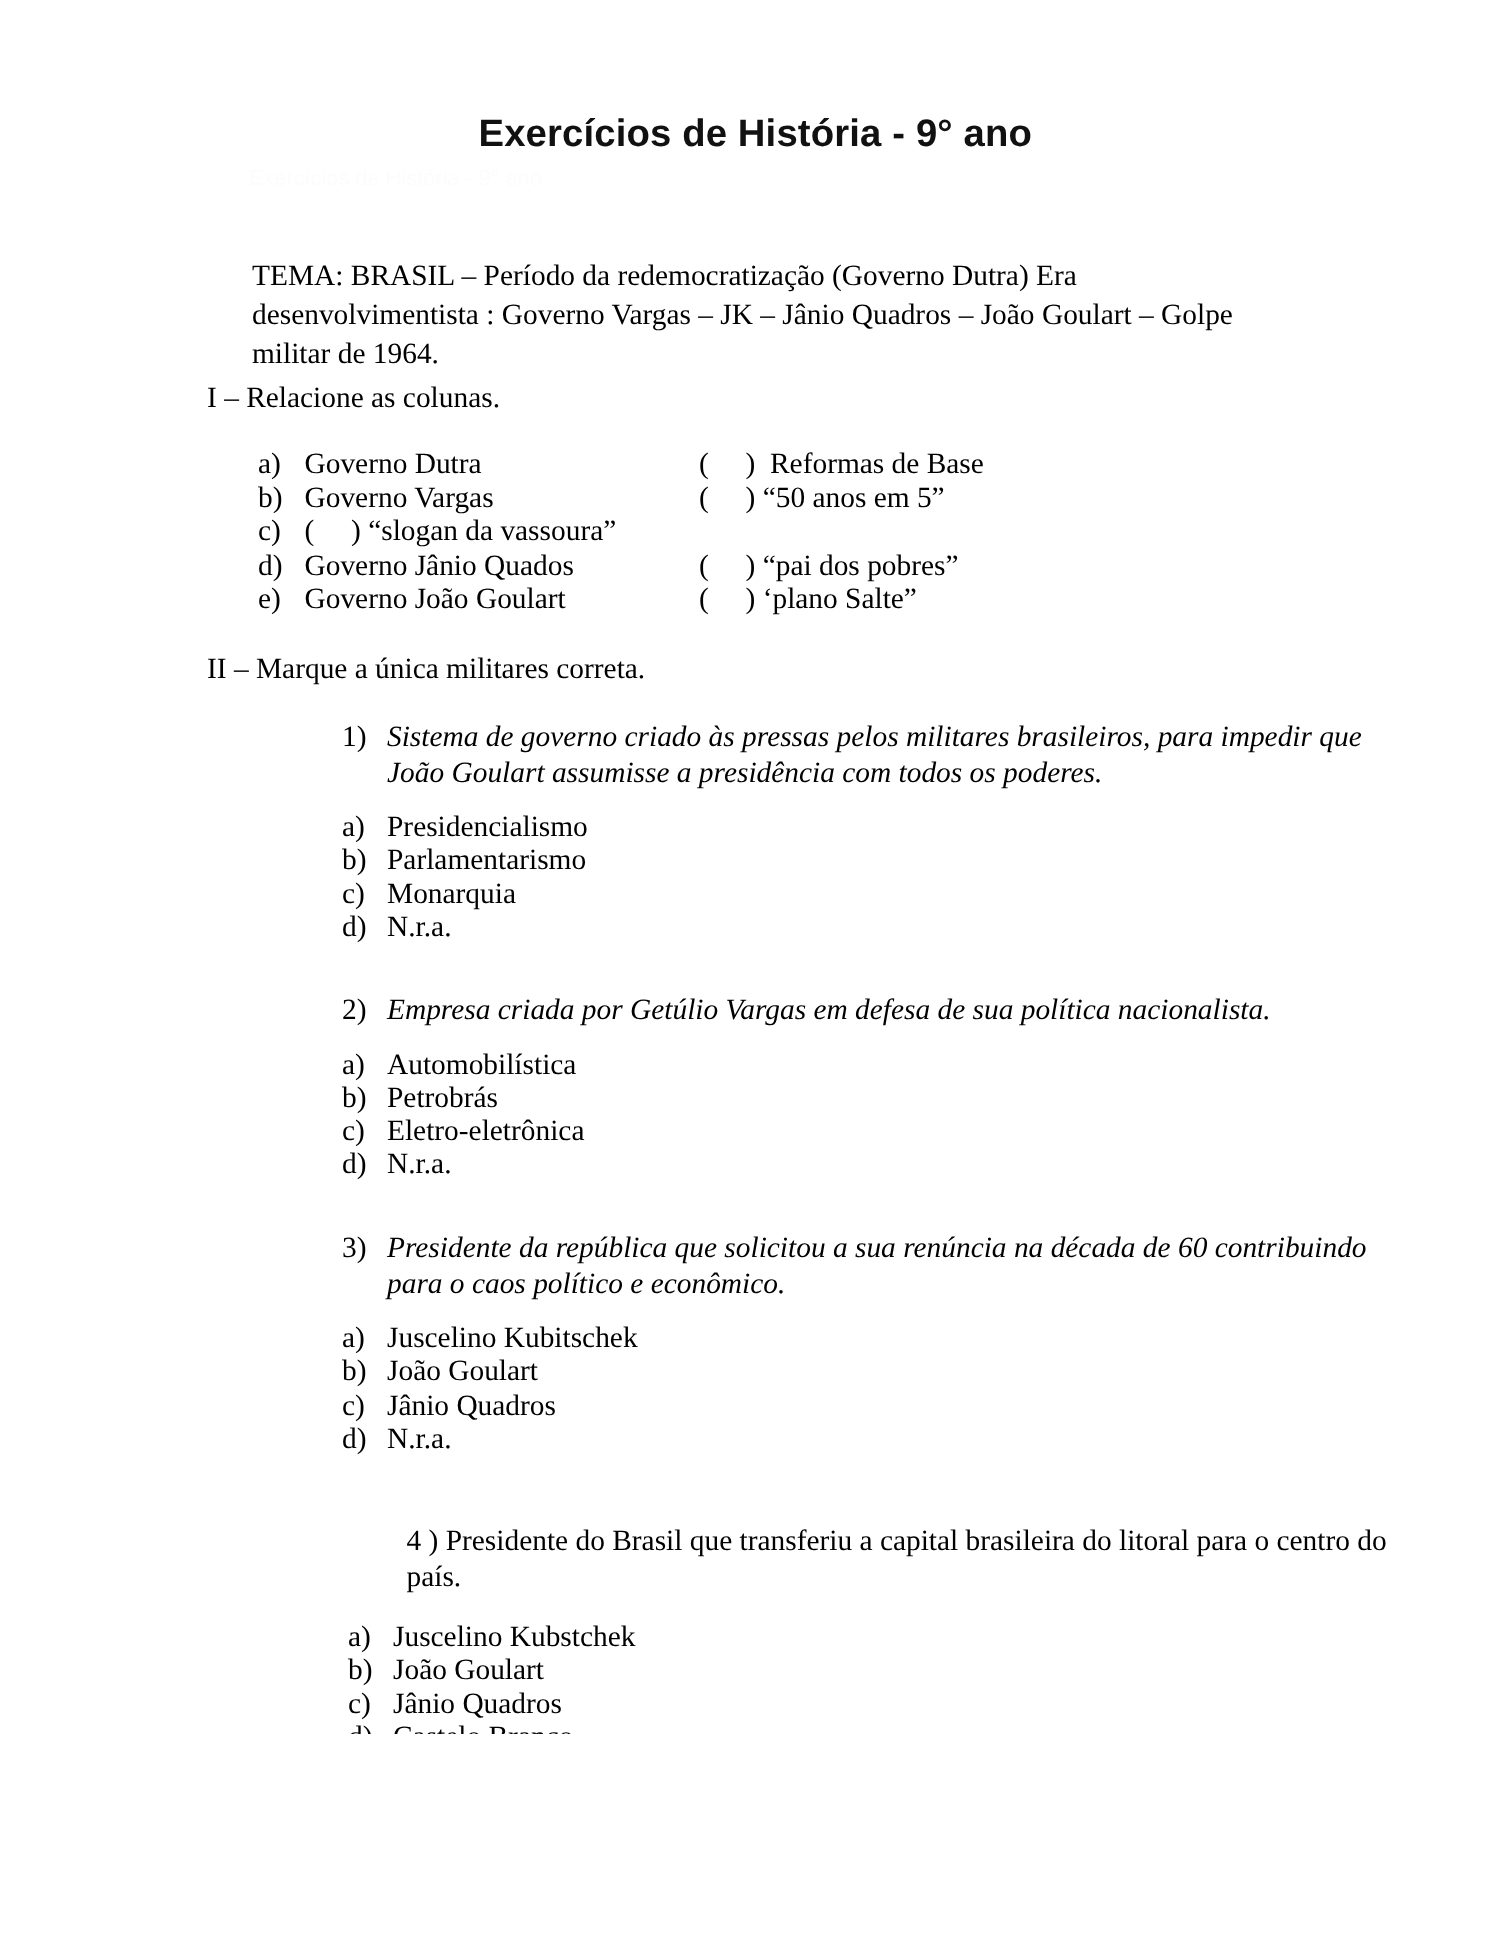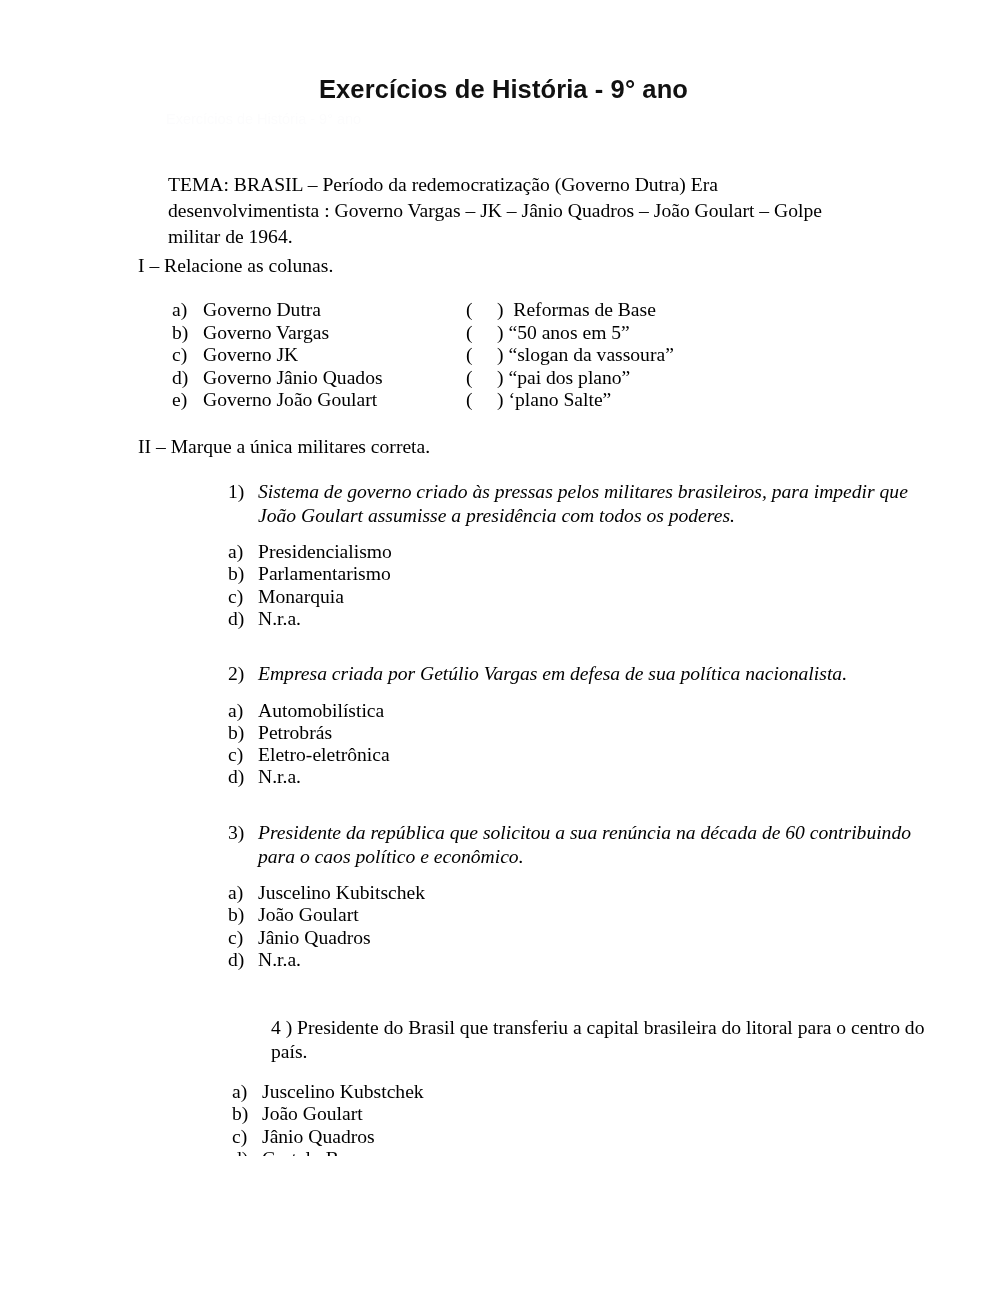--- a/index.html
+++ b/index.html
@@ -170,27 +170,26 @@
       <span class="match-left">Governo Dutra</span>
       <span class="match-paren">(     )  Reformas de Base</span>
     </div>
     <div class="match-row">
       <span class="match-marker">b)</span>
       <span class="match-left">Governo Vargas</span>
       <span class="match-paren">(     ) “50 anos em 5”</span>
     </div>
     <div class="match-row">
       <span class="match-marker">c)</span>
-      <span class="match-left">Governo JK</span>
       <span class="match-paren">(     ) “slogan da vassoura”</span>
     </div>
     <div class="match-row">
       <span class="match-marker">d)</span>
       <span class="match-left">Governo Jânio Quados</span>
-      <span class="match-paren">(     ) “pai dos plano”</span>
+      <span class="match-paren">(     ) “pai dos pobres”</span>
     </div>
     <div class="match-row">
       <span class="match-marker">e)</span>
       <span class="match-left">Governo João Goulart</span>
       <span class="match-paren">(     ) ‘plano Salte”</span>
     </div>
   </div>
 
   <div class="body-text" id="sec2-heading">II – Marque a única militares correta.</div>
 

